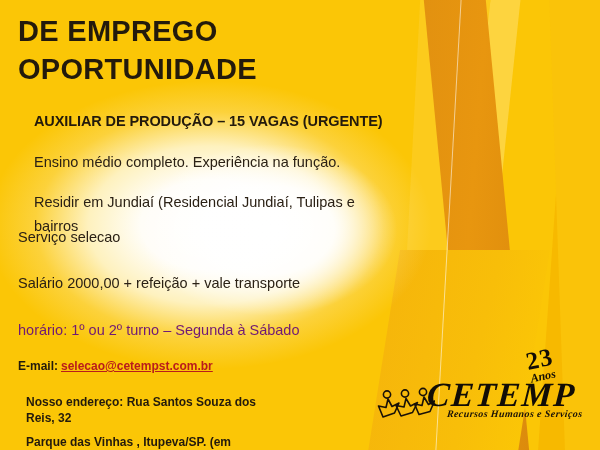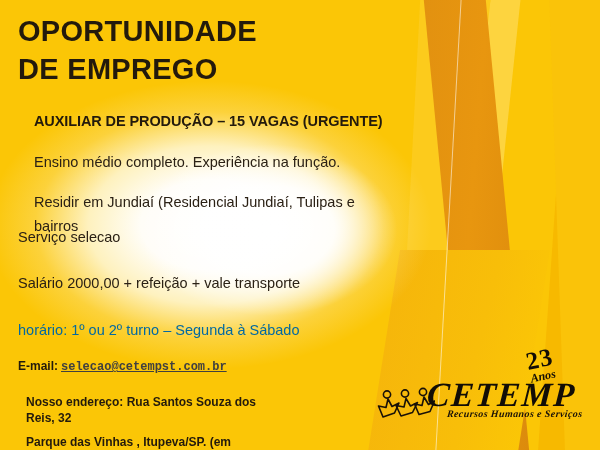--- a/index.html
+++ b/index.html
@@ -156,38 +156,37 @@
     position: absolute;
     left: 18px;
     top: 275px;
     color: #2b2115;
     font-size: 14.5px;
   }
   .line-horario {
     position: absolute;
     left: 18px;
     top: 322px;
-    color: #0369a1;
+    color: #701a75;
     font-size: 14.5px;
   }
 
   .email-row {
     position: absolute;
     left: 18px;
     top: 359px;
     font-size: 12px;
     font-weight: bold;
     color: #231a0c;
     white-space: nowrap;
   }
   .email-link {
-    color: #404040;
+    color: #b91c1c;
     text-decoration: underline;
     margin-left: 3px;
-    font-family: Liberation Mono, monospace;
   }
 
   .address {
     position: absolute;
     left: 18px;
     top: 386px;
     width: 250px;
     font-size: 12px;
     font-weight: bold;
     line-height: 16px;
@@ -272,22 +271,22 @@
   <div class="ribbon ribbon-mid"></div>
   <div class="ribbon ribbon-right"></div>
   <div class="ribbon-lower"></div>
   <div class="ribbon-hairline"></div>
   <div class="glow"></div>
   <div class="glow-2"></div>
 
   <div class="content">
 
     <div class="title">
+      <span>DE EMPREGO</span>
       <span>OPORTUNIDADE</span>
-      <span>DE EMPREGO</span>
     </div>
 
     <div class="job-head">AUXILIAR DE PRODUÇÃO – 15 VAGAS (URGENTE)</div>
 
     <div class="body-block">
       <p>Ensino médio completo. Experiência na função.</p>
       <p>Residir em Jundiaí (Residencial Jundiaí, Tulipas e bairros</p>
     </div>
 
     <div class="line-servico">Serviço selecao</div>

